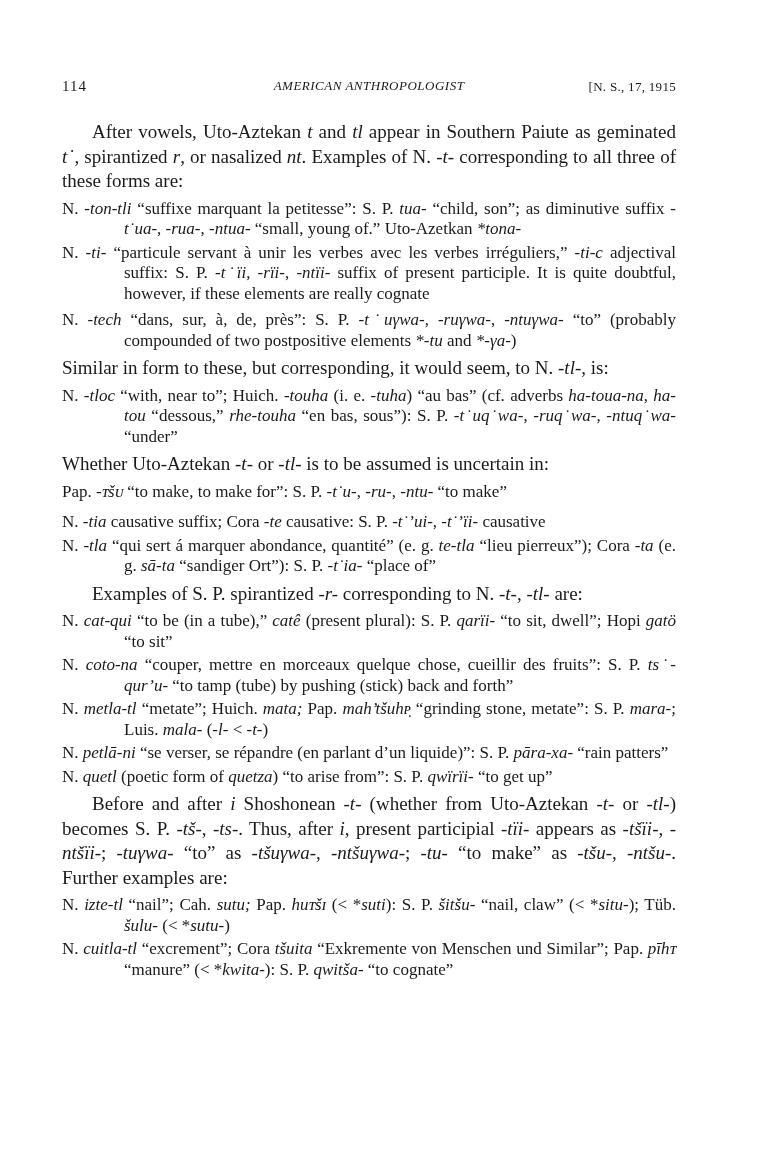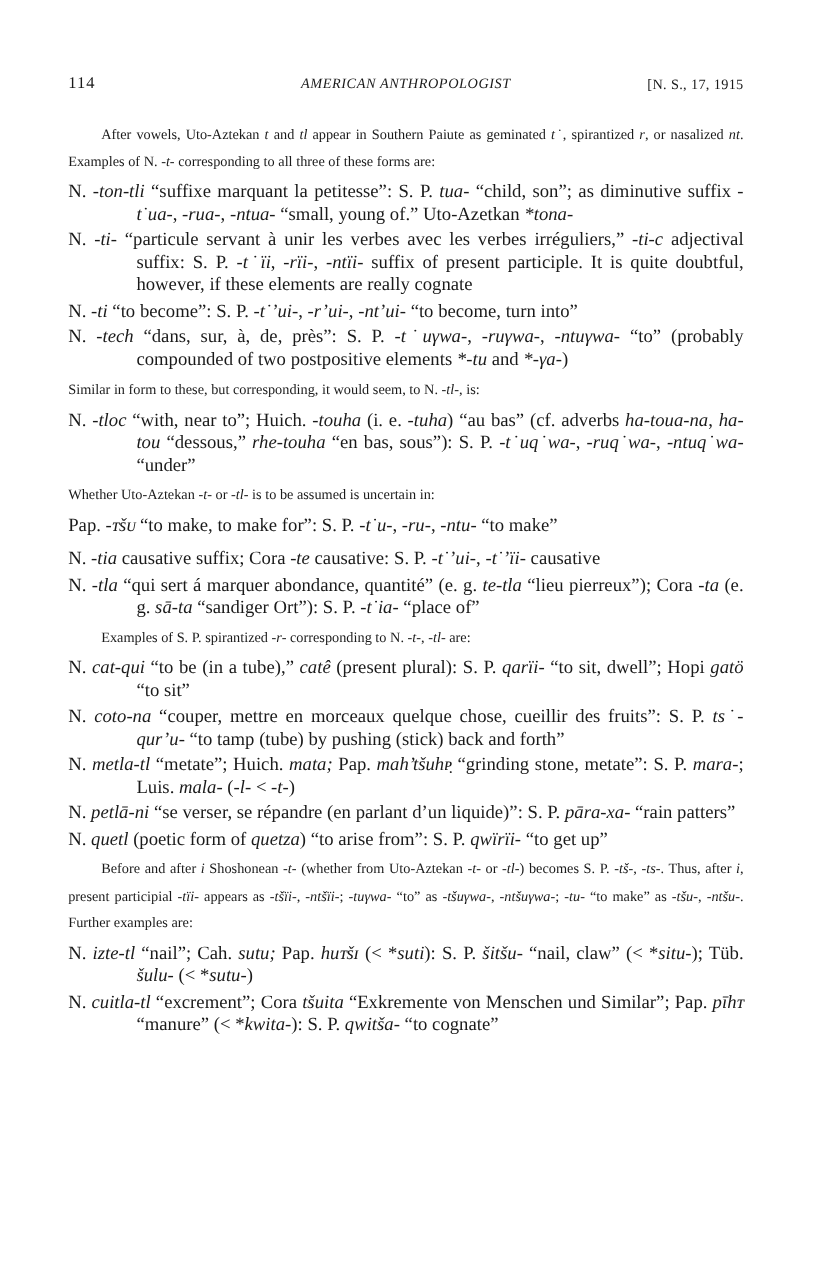--- a/index.html
+++ b/index.html
@@ -1,24 +1,24 @@
 <!DOCTYPE html>
 <html><head>
 <meta charset="utf-8">
 <style>
   html, body { margin: 0; padding: 0; background: #ffffff; }
   body { width: 760px; height: 1168px; position: relative; overflow: hidden;
          font-family: "Liberation Serif", "DejaVu Serif", serif; color: #1a1a1a; }
-  .page { position: absolute; left: 62px; top: 68px; width: 614px; }
+  .page { position: absolute; left: 62px; top: 78px; width: 614px; }
   .header { position: relative; height: 22px; font-size: 15px; }
   .header .num { position: absolute; left: 0; top: 0; letter-spacing: 1px; }
   .header .title { position: absolute; left: 0; right: 0; text-align: center; top: 0;
                    font-style: italic; letter-spacing: 0.5px; font-size: 13px; }
   .header .vol { position: absolute; right: 0; top: 1px; font-size: 13px; letter-spacing: 0.3px; }
-  .big { font-size: 13px; line-height: 24.5px; text-align: justify; margin: 0; }
+  .big { font-size: 19px; line-height: 24.5px; text-align: justify; margin: 0; }
   .big.indent { text-indent: 30px; }
   .small { font-size: 17px; line-height: 20.5px; margin: 0; text-align: justify;
            padding-left: 62px; text-indent: -62px; }
   .gap-a { height: 20px; }
   .gap-s { height: 3px; }
   .gap-m { height: 5px; }
   i, .it { font-style: italic; }
 </style>
 </head>
 <body>
@@ -30,21 +30,20 @@
     <span class="vol">[N. S., 17, 1915</span>
   </div>
   <div class="gap-a"></div>
   <div id="body">
       <p class="big indent"><span>After vowels, Uto-Aztekan </span><span class="it">t</span><span> and </span><span class="it">tl</span><span> appear in Southern Paiute as geminated </span><span class="it">t˙</span><span>, spirantized </span><span class="it">r</span><span>, or nasalized </span><span class="it">nt</span><span>.  Examples of N. </span><span class="it">-t-</span><span> corresponding to all three of these forms are:</span></p>
       <div class="gap-m"></div>
       <p class="small"><span>N. </span><span class="it">-ton-tli</span><span> “suffixe marquant la petitesse”:  S. P. </span><span class="it">tua-</span><span> “child, son”;  as diminutive suffix </span><span class="it">-t˙ua-</span><span>, </span><span class="it">-rua-</span><span>, </span><span class="it">-ntua-</span><span> “small, young of.”   Uto-Azetkan </span><span class="it">*tona-</span></p>
       <div class="gap-s"></div>
       <p class="small"><span>N. </span><span class="it">-ti-</span><span> “particule servant à unir les verbes avec les verbes irréguliers,” </span><span class="it">-ti-c</span><span> adjectival suffix:  S. P. </span><span class="it">-t˙ïi</span><span>, </span><span class="it">-rïi-</span><span>, </span><span class="it">-ntïi-</span><span> suffix of present participle.   It is quite doubtful, however, if these elements are really cognate</span></p>
       <div class="gap-s"></div>
-      <p class="small"><span>N. </span><span class="it">-ti</span><span> “to become”:  S. P. </span><span class="it">-t˙’ui-</span><span>, </span><span class="it">-r’ui-</span><span>, </span><span class="it">-nt’ui-</span><span> “to become, turn into”</span></p>
       <div class="gap-s"></div>
       <p class="small"><span>N. </span><span class="it">-tech</span><span> “dans, sur, à, de, près”:  S. P. </span><span class="it">-t˙uγwa-</span><span>, </span><span class="it">-ruγwa-</span><span>, </span><span class="it">-ntuγwa-</span><span> “to” (probably compounded of two postpositive elements </span><span class="it">*-tu</span><span> and </span><span class="it">*-γa-</span><span>)</span></p>
       <div class="gap-m"></div>
       <p class="big"><span>Similar in form to these, but corresponding, it would seem, to N. </span><span class="it">-tl-</span><span>, is:</span></p>
       <div class="gap-m"></div>
       <p class="small"><span>N. </span><span class="it">-tloc</span><span> “with, near to”;  Huich. </span><span class="it">-touha</span><span> (i. e. </span><span class="it">-tuha</span><span>) “au bas” (cf. adverbs </span><span class="it">ha-toua-na</span><span>, </span><span class="it">ha-tou</span><span> “dessous,” </span><span class="it">rhe-touha</span><span> “en bas, sous”):  S. P. </span><span class="it">-t˙uq˙wa-</span><span>, </span><span class="it">-ruq˙wa-</span><span>, </span><span class="it">-ntuq˙wa-</span><span> “under”</span></p>
       <div class="gap-m"></div>
       <p class="big"><span>Whether Uto-Aztekan </span><span class="it">-t-</span><span> or </span><span class="it">-tl-</span><span> is to be assumed is uncertain in:</span></p>
       <div class="gap-m"></div>
       <p class="small"><span>Pap. </span><span class="it">-ᴛšᴜ</span><span> “to make, to make for”:  S. P. </span><span class="it">-t˙u-</span><span>, </span><span class="it">-ru-</span><span>, </span><span class="it">-ntu-</span><span> “to make”</span></p>

